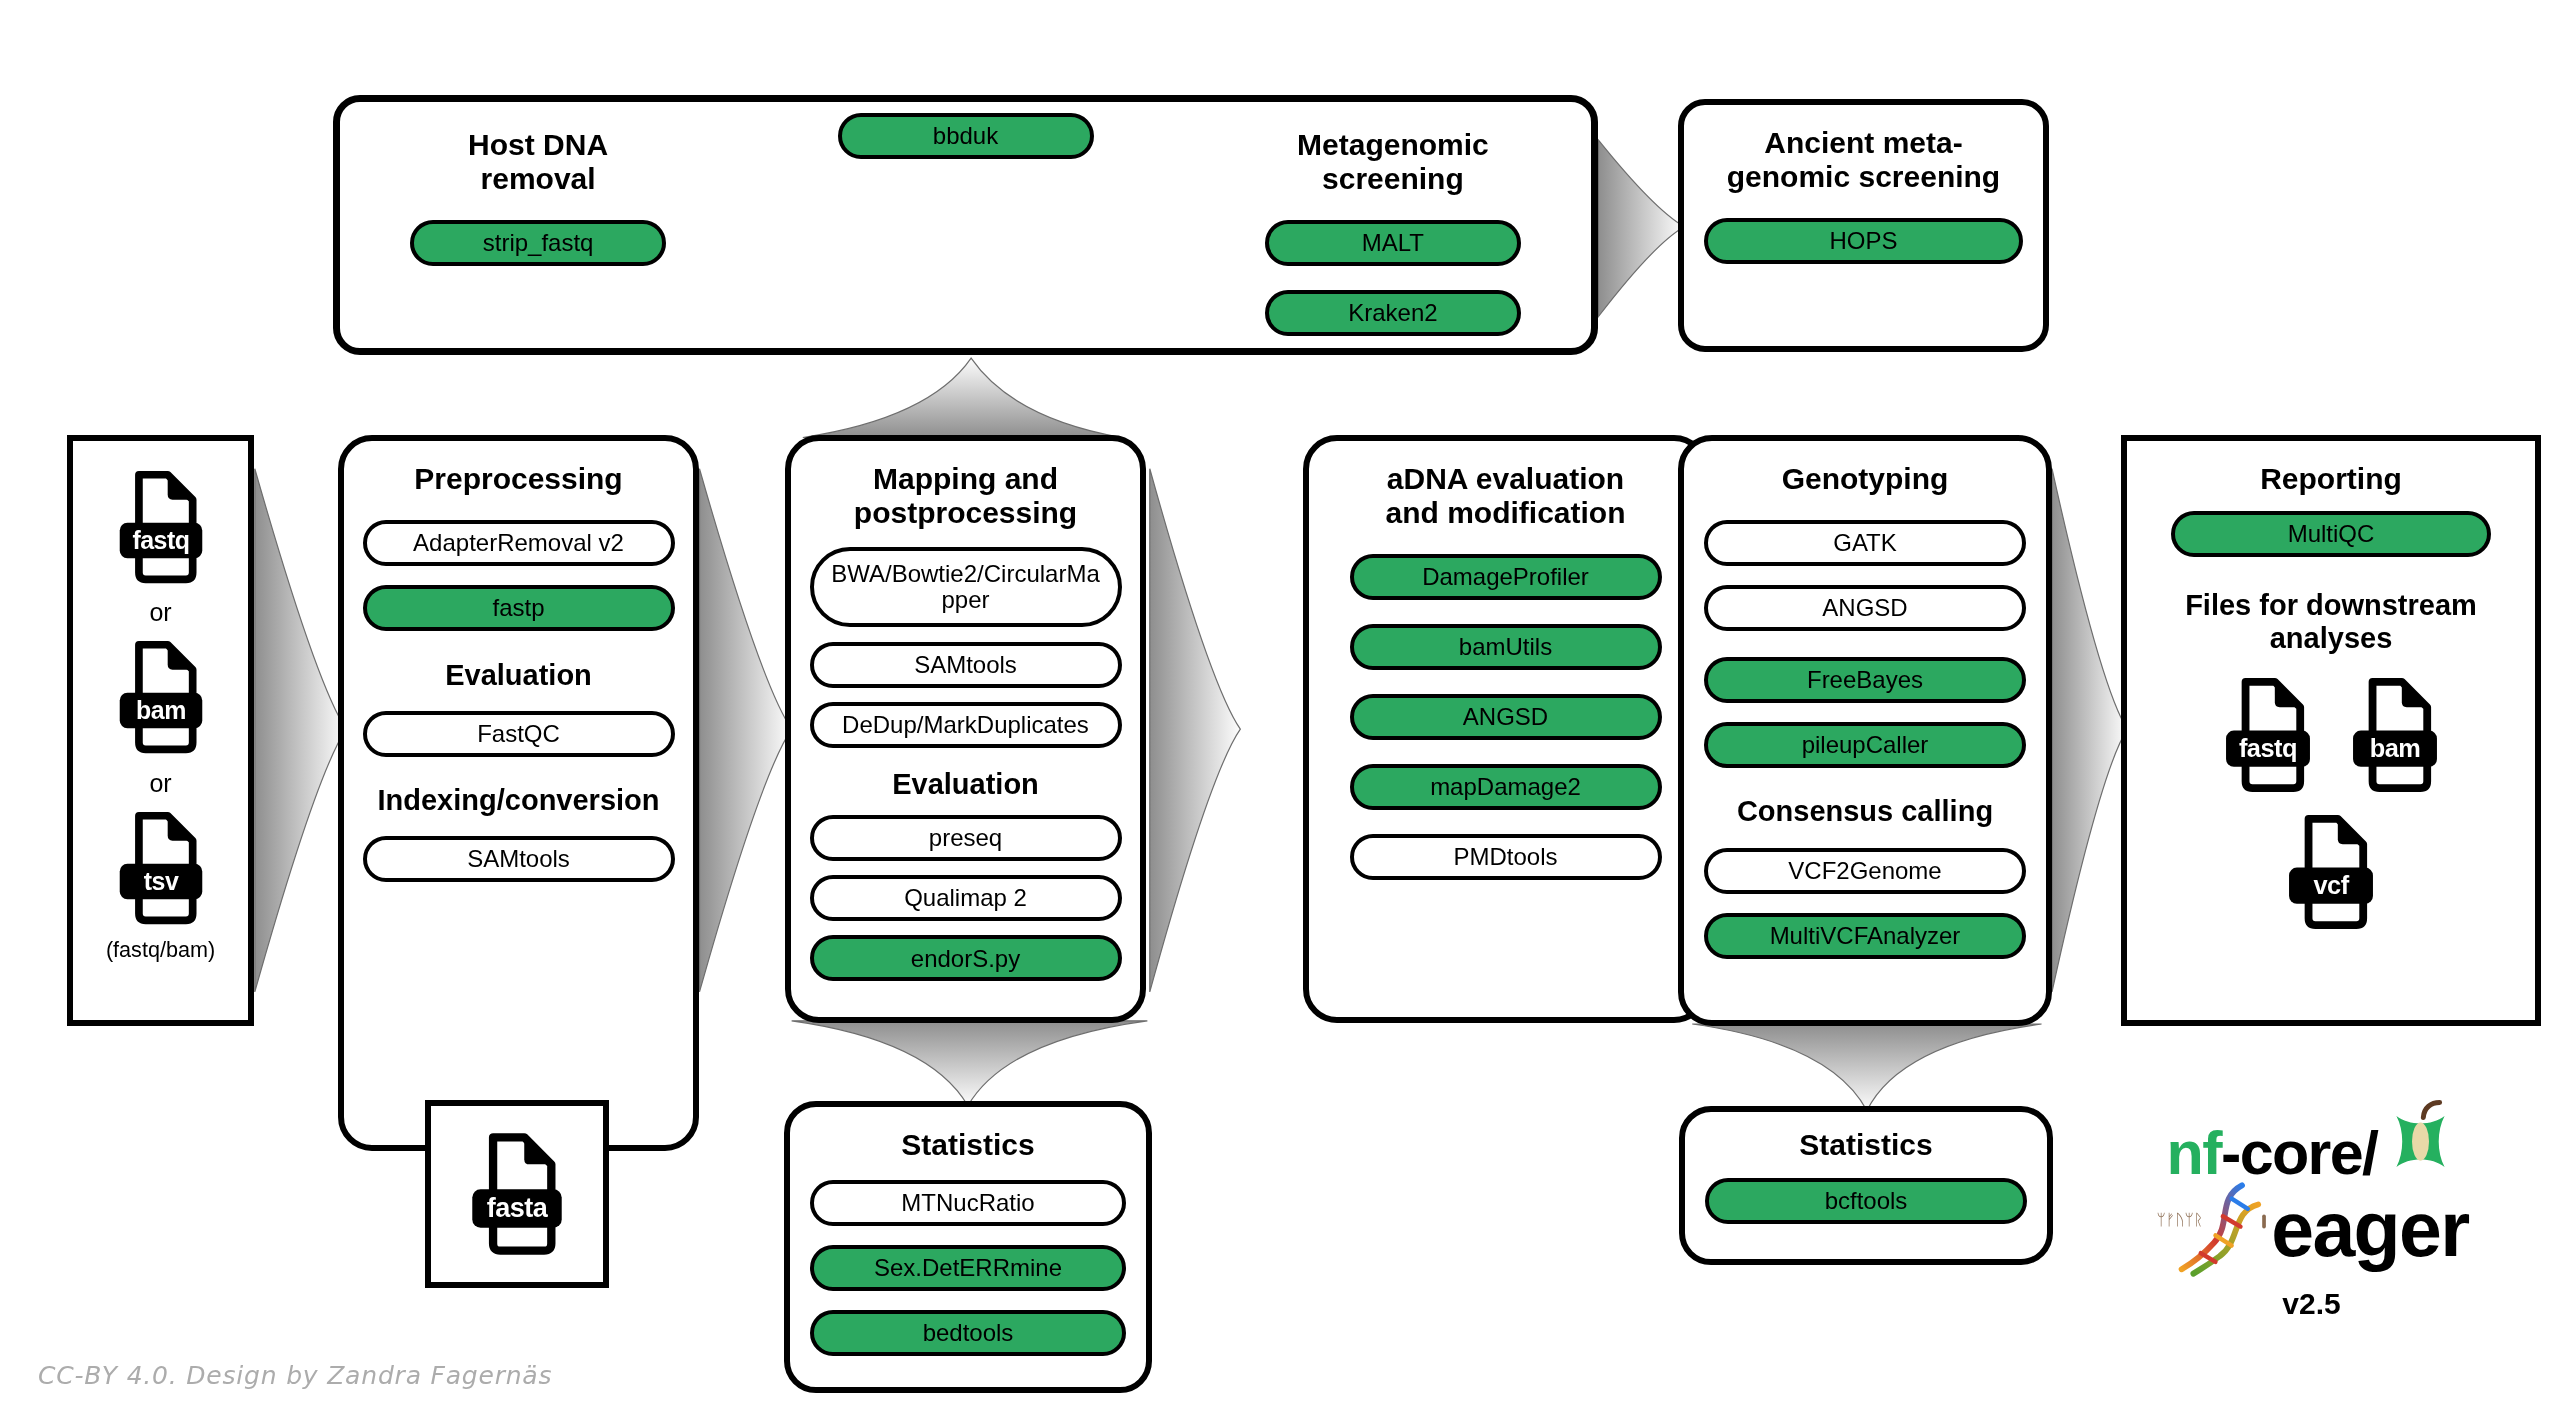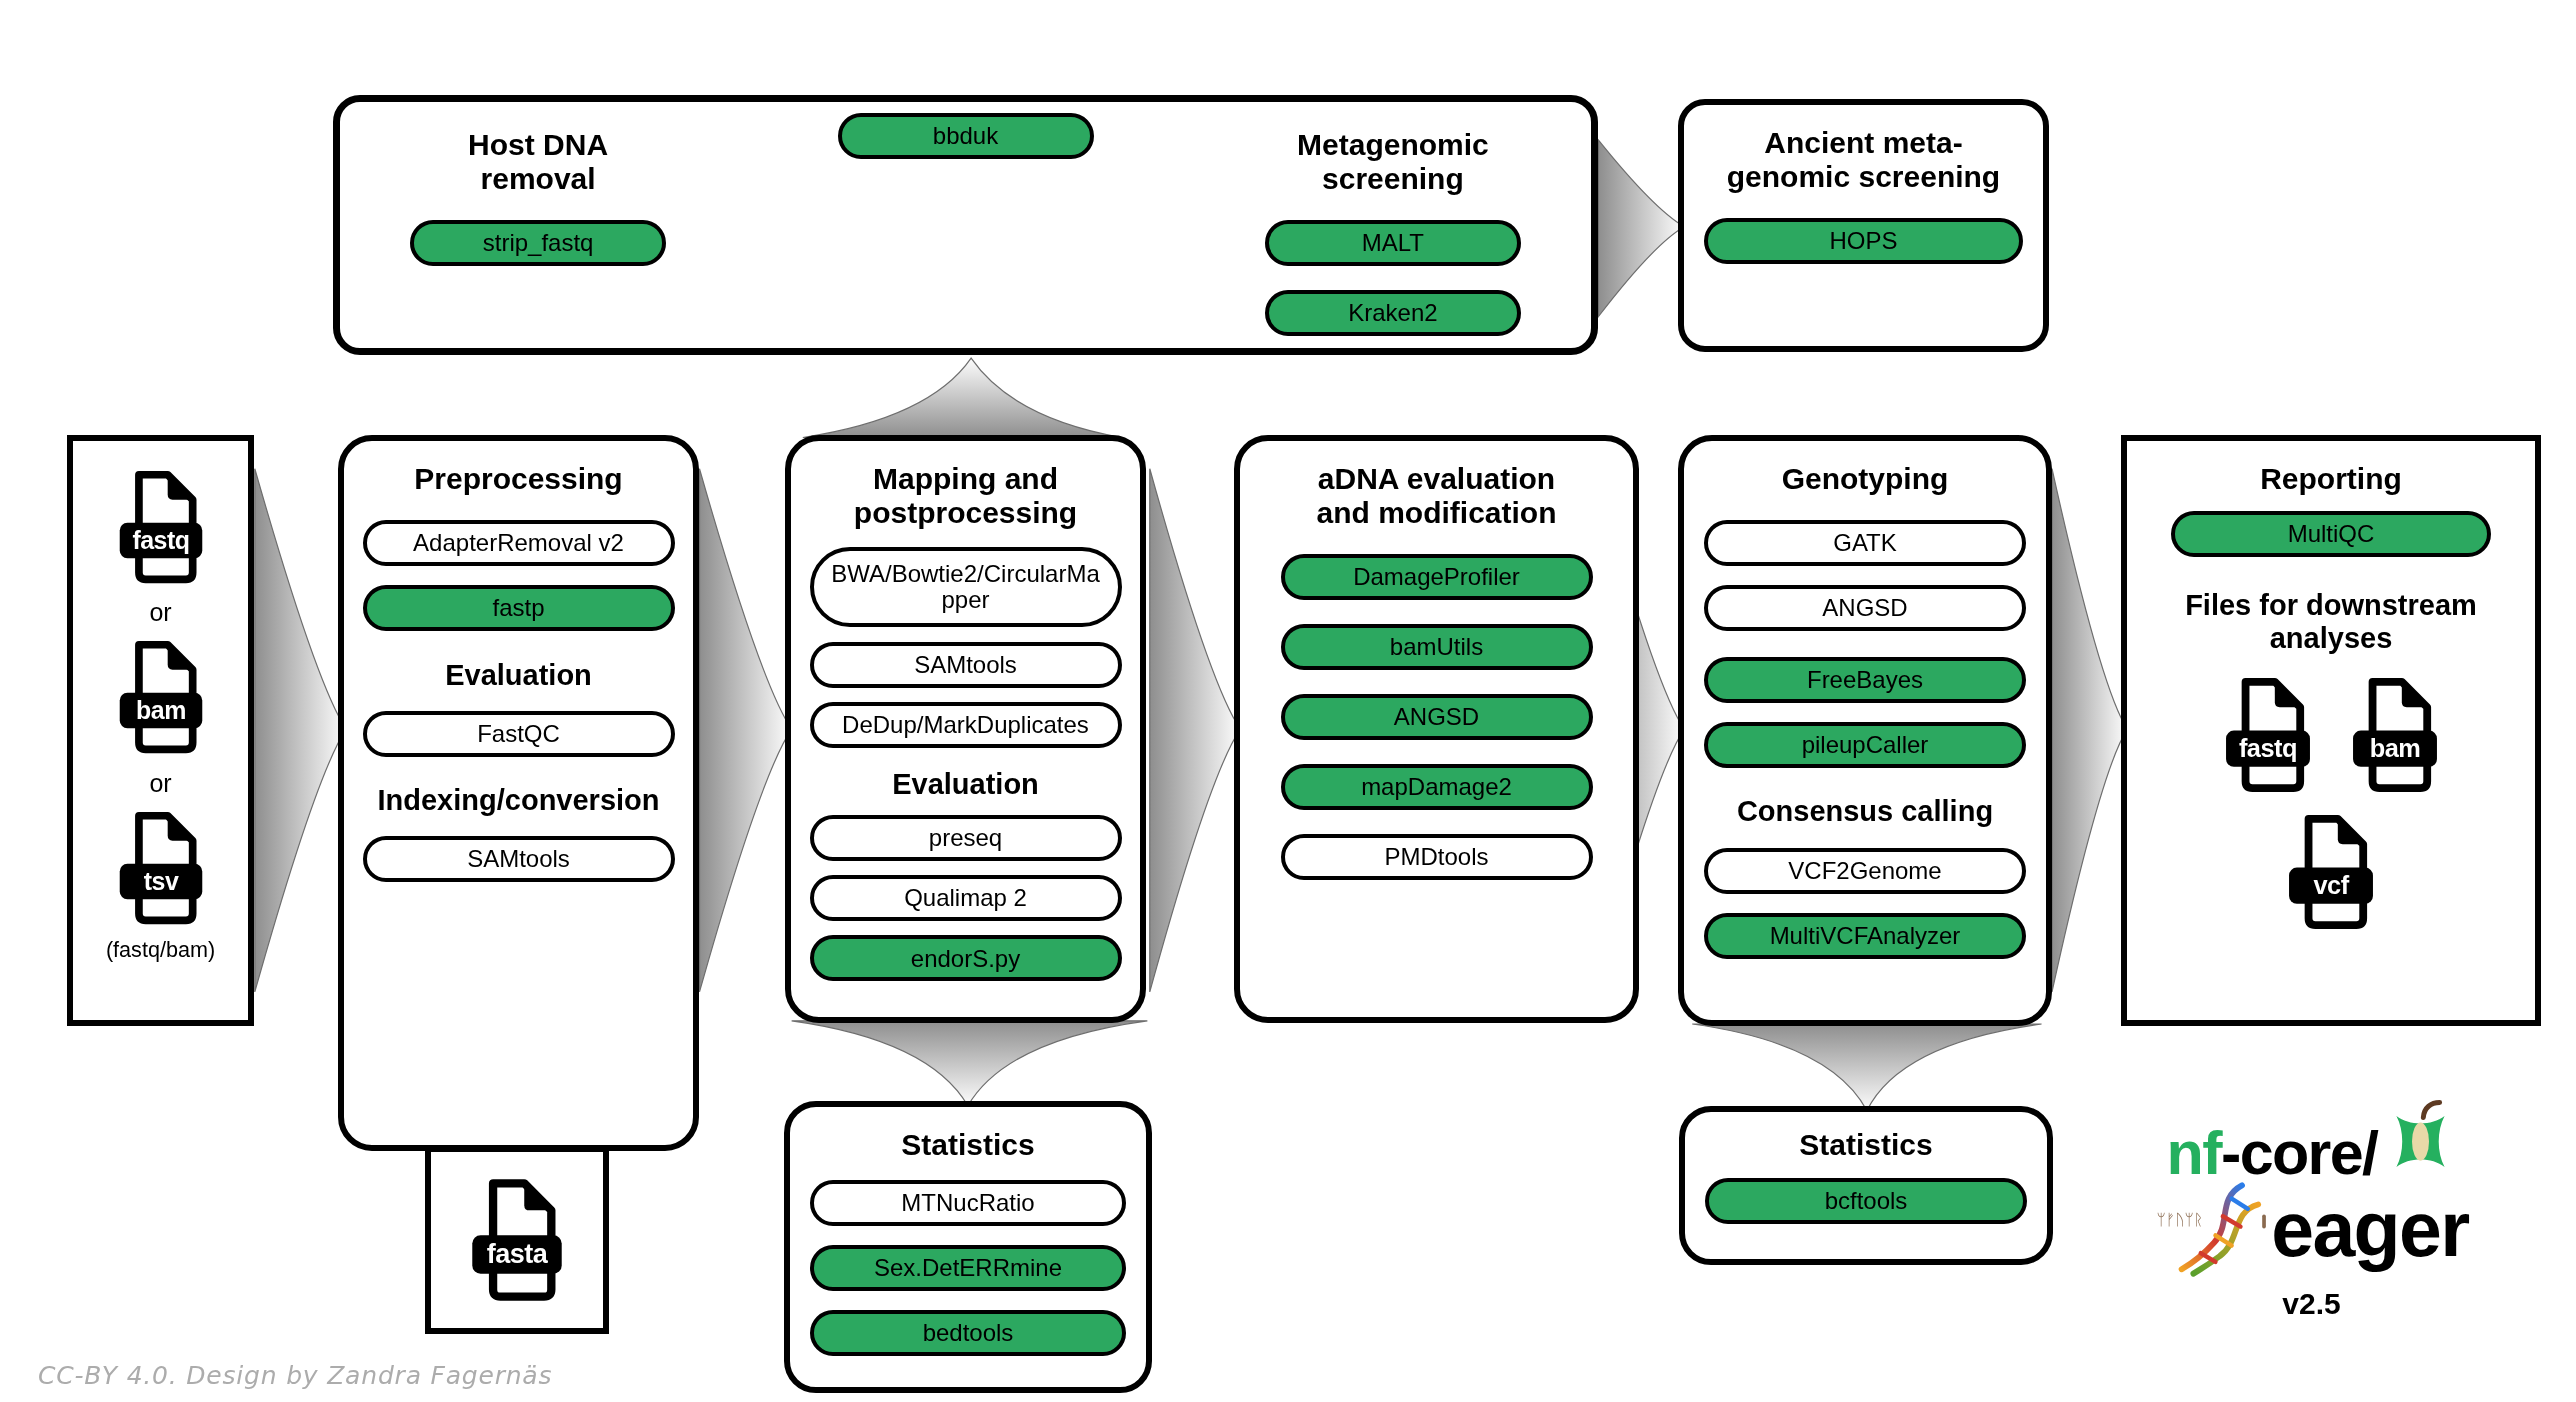--- a/index.html
+++ b/index.html
@@ -135,21 +135,21 @@
   <div class="panel-title" style="max-width:264px;margin-bottom:9.6px;">Mapping and postprocessing</div>
   <div class="pill tall" style="margin:7.2px 0;">BWA/Bowtie2/CircularMapper</div>
   <div class="pill" style="margin:7.2px 0;">SAMtools</div>
   <div class="pill" style="margin:7.2px 0;">DeDup/MarkDuplicates</div>
   <div class="sec-head" style="margin:13px 0 6.4px;">Evaluation</div>
   <div class="pill" style="margin:7.2px 0;">preseq</div>
   <div class="pill" style="margin:7.2px 0;">Qualimap 2</div>
   <div class="pill green" style="margin:7.2px 0;">endorS.py</div>
 </div>
 
-<div class="panel" style="left:1234px;top:435px;width:405px;height:588px;">
+<div class="panel" style="left:1303px;top:435px;width:405px;height:588px;">
   <div class="panel-title" style="max-width:272px;margin-bottom:11.2px;">aDNA evaluation and modification</div>
   <div class="pill green" style="margin:12px 0;">DamageProfiler</div>
   <div class="pill green" style="margin:12px 0;">bamUtils</div>
   <div class="pill green" style="margin:12px 0;">ANGSD</div>
   <div class="pill green" style="margin:12px 0;">mapDamage2</div>
   <div class="pill" style="margin:12px 0;">PMDtools</div>
 </div>
 
 <div class="panel panel-geno" style="left:1678px;top:435px;width:374px;height:591px;">
   <div class="panel-title">Genotyping</div>
@@ -181,21 +181,21 @@
     </svg>
   </div>
   <svg class="file-icon" style="margin-top:16px;" width="98" height="121" viewBox="0 0 100 124">
     <path d="M27,7 H57 L83,33 V109 q0,7 -7,7 H34 q-7,0 -7,-7 Z" fill="#fff" stroke="#000" stroke-width="8" stroke-linejoin="round"></path>
     <path d="M57,7 L83,33 H62 q-5,0 -5,-5 Z" fill="#000"></path>
     <rect x="7" y="57" width="86" height="37" rx="8" fill="#000"></rect>
     <text x="50" y="84" text-anchor="middle" class="file-label">vcf</text>
   </svg>
 </div>
 
-<div class="panel square" style="left:425px;top:1146px;width:184px;height:188px;justify-content:center;">
+<div class="panel square" style="left:425px;top:1100px;width:184px;height:188px;justify-content:center;">
   <svg class="file-icon" width="104" height="129" viewBox="0 0 100 124">
     <path d="M27,7 H57 L83,33 V109 q0,7 -7,7 H34 q-7,0 -7,-7 Z" fill="#fff" stroke="#000" stroke-width="8" stroke-linejoin="round"></path>
     <path d="M57,7 L83,33 H62 q-5,0 -5,-5 Z" fill="#000"></path>
     <rect x="7" y="57" width="86" height="37" rx="8" fill="#000"></rect>
     <text x="50" y="84" text-anchor="middle" class="file-label">fasta</text>
   </svg>
 </div>
 
 <div class="panel panel-stats" style="left:784px;top:1101px;width:368px;height:292px;border-radius:32px;">
   <div class="panel-title" style="margin-bottom:8px;">Statistics</div>

